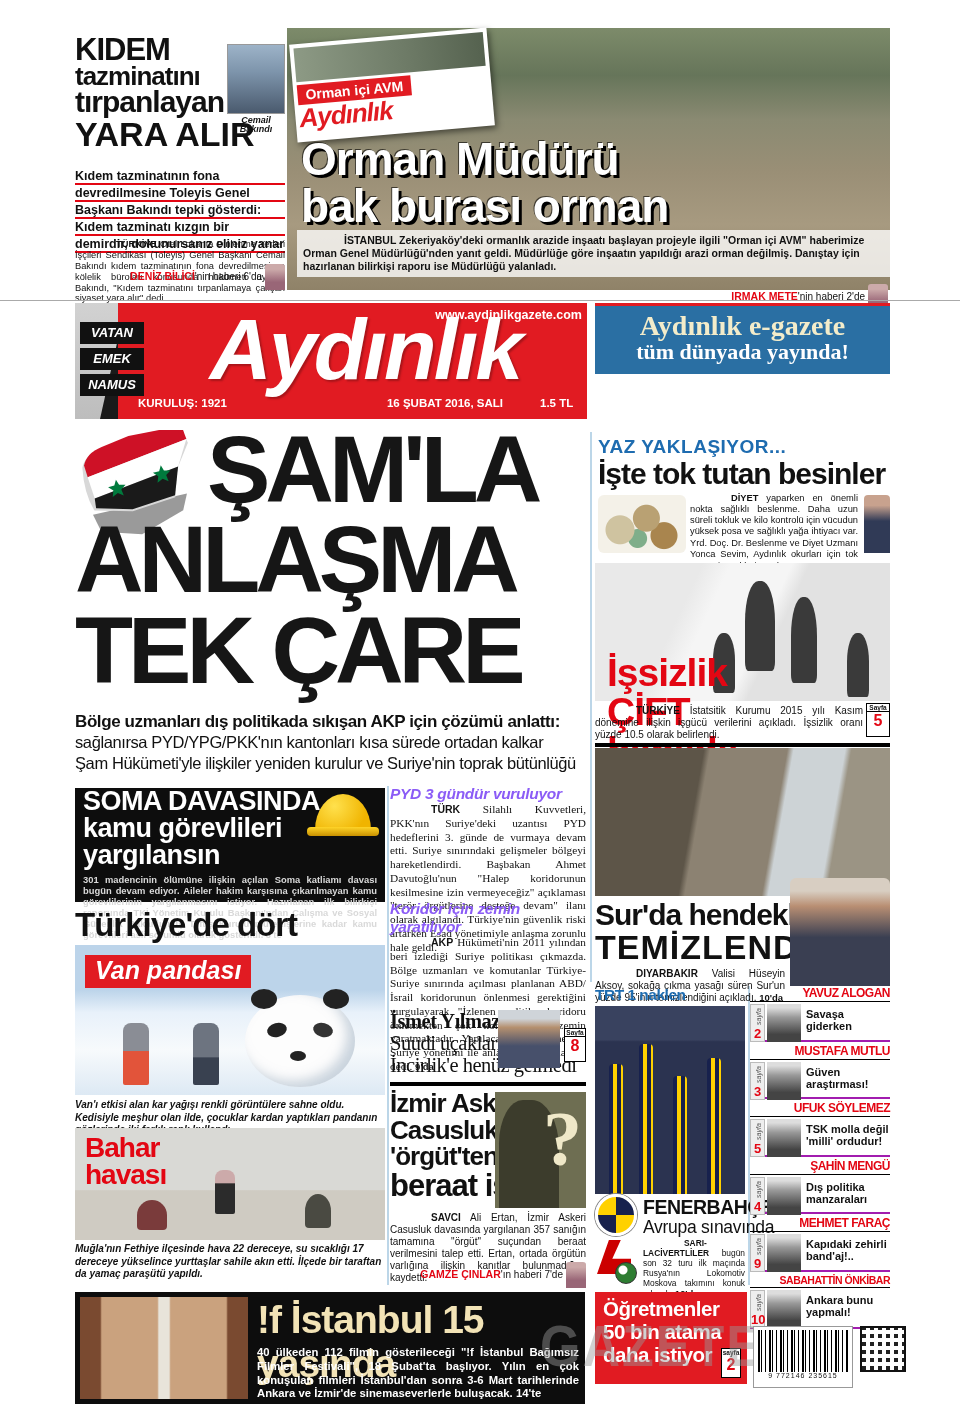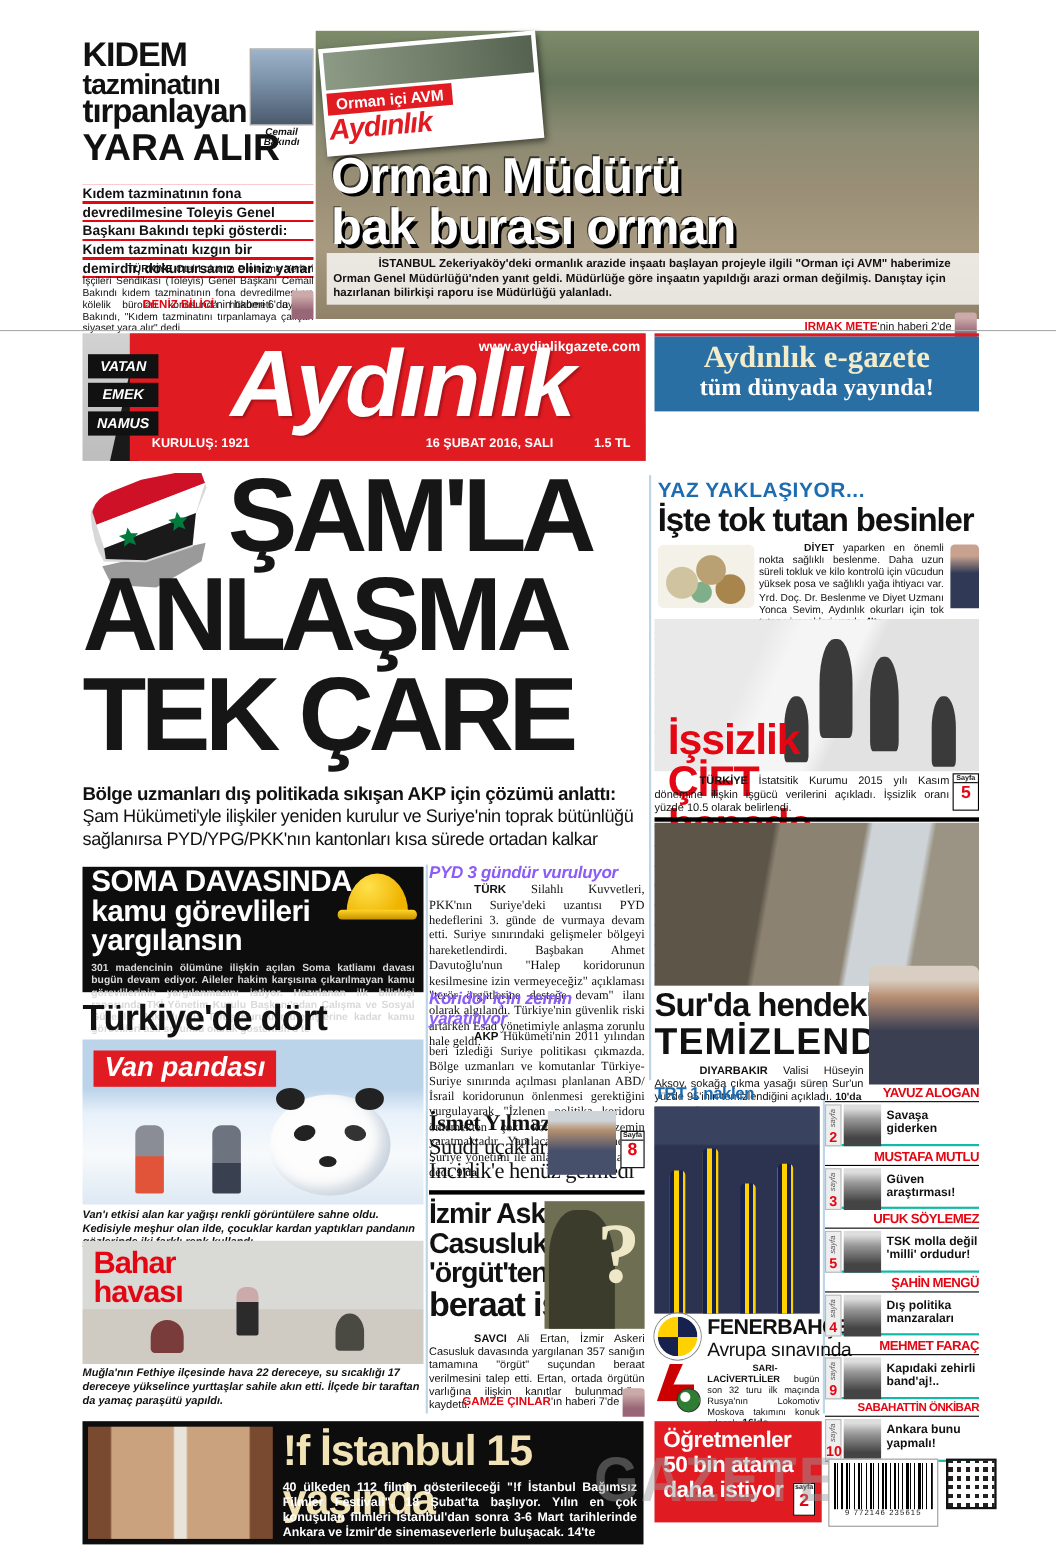--- a/index.html
+++ b/index.html
@@ -156,21 +156,21 @@
   #fb-crest { left:595px; top:1194px; width:42px; height:42px; border-radius:50%; background:conic-gradient(#17214d 0 25%,#ffd100 25% 50%,#17214d 50% 75%,#ffd100 75% 100%); border:3px solid #fff; box-shadow:0 0 0 1px #888; }
   #fener-h1 { left:643px; top:1196px; font-weight:800; font-size:19.5px; letter-spacing:-0.5px; }
   #fener-h2 { left:643px; top:1217px; font-size:17.5px; letter-spacing:-0.3px; }
   #loko { left:597px; top:1240px; width:40px; height:44px; }
   #loko .l { position:absolute; left:0; top:0; width:34px; height:34px; background:#c00; clip-path:polygon(0 100%,35% 0,70% 0,45% 55%,100% 55%,100% 100%); }
   #loko .ball { position:absolute; right:0; bottom:0; width:22px; height:22px; border-radius:50%; background:radial-gradient(circle at 35% 35%, #fff 0 4px, #2e7d32 5px); border:1px solid #333; }
   #fener-body { left:643px; top:1238px; width:102px; font-size:8.4px; line-height:1.2; }
 
   
   #cols { left:750px; top:984px; width:140px; }
-  .colm { position:relative; height:57.5px; border-bottom:2px solid #14b8a6; padding-top:2px; }
+  .colm { position:relative; height:57.5px; border-bottom:2px solid #a21caf; padding-top:2px; }
   .colm .nm { color:#e30613; font-weight:800; font-size:12px; text-align:right; letter-spacing:-0.5px; border-bottom:1px solid #000; padding-bottom:1px; }
   .colm .row { position:relative; height:38px; margin-top:2px; }
   .colm .sayfa { position:absolute; left:0; top:0; width:15px; height:38px; background:#eee; border:1px solid #bbb; }
   .colm .sayfa .w { position:absolute; left:-7px; top:8px; font-size:7px; font-style:italic; color:#555; transform:rotate(-90deg); width:28px; text-align:center; }
   .colm .sayfa .n { position:absolute; left:0; bottom:0; width:100%; text-align:center; color:#e30613; font-weight:bold; font-size:13px; }
   .colm .face { position:absolute; left:17px; top:0; width:34px; height:38px; background:linear-gradient(180deg,#ddd 10%,#999 35%,#444 80%); }
   .colm .ttl { position:absolute; left:56px; top:4px; width:84px; font-weight:bold; font-size:11px; line-height:1.1; }
 
   
   #festival { left:75px; top:1292px; width:510px; height:112px; background:#0d0d0d; }
@@ -255,22 +255,22 @@
       <path d="M40 44 l3 7 8 1 -6 5 2 8 -7 -4 -7 4 2 -8 -6 -5 8 -1 Z" fill="#007a3d" transform="scale(0.8) translate(70 4)"></path>
     </g>
   </svg>
   <div class="abs" id="lead-head">
     <div class="l1">ŞAM'LA</div>
     <div>ANLAŞMA</div>
     <div>TEK ÇARE</div>
   </div>
   <div class="abs" id="lead-deck">
     <div class="b1">Bölge uzmanları dış politikada sıkışan AKP için çözümü anlattı:</div>
+    <div class="r1">sağlanırsa PYD/YPG/PKK'nın kantonları kısa sürede ortadan kalkar</div>
     <div class="r1">Şam Hükümeti'yle ilişkiler yeniden kurulur ve Suriye'nin toprak bütünlüğü</div>
-    <div class="r1">sağlanırsa PYD/YPG/PKK'nın kantonları kısa sürede ortadan kalkar</div>
   </div>
 
   <div class="abs vline" style="left:590px; top:432px; height:550px;"></div>
   <div class="abs vline" style="left:387px; top:786px; height:499px;"></div>
   <div class="abs vline" style="left:748px; top:986px; height:299px;"></div>
 
   <div class="abs" id="diet">
     <div id="diet-kicker">YAZ YAKLAŞIYOR...</div>
     <div id="diet-head">İşte tok tutan besinler</div>
     <div id="diet-row" style="position:relative;">

